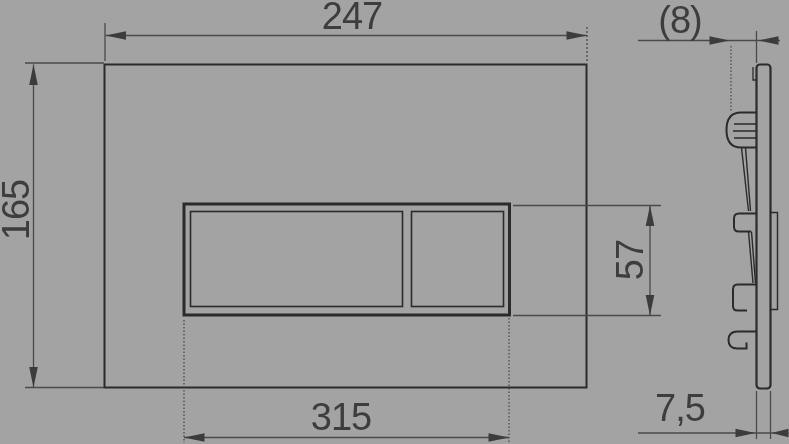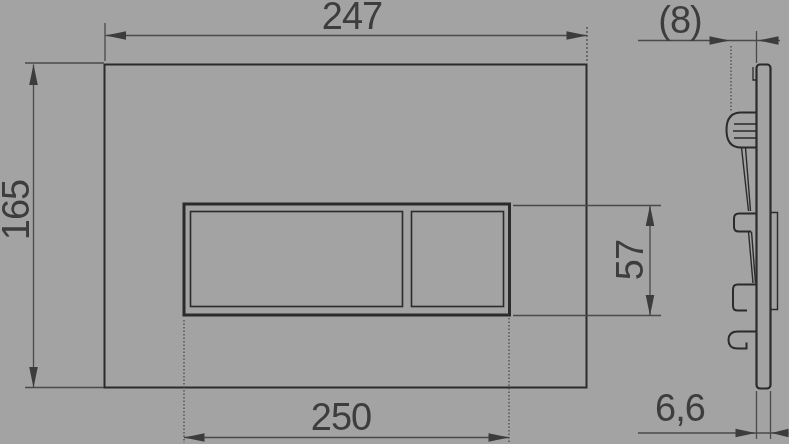--- a/index.html
+++ b/index.html
@@ -97,21 +97,21 @@
       <line x1="770.5" y1="391" x2="770.5" y2="439"></line>
       <polygon points="755.5,433 735.5,428.7 735.5,437.3" fill="#3c3c3c" stroke="none"></polygon>
       <polygon points="771.5,433 788.5,428.7 788.5,437.3" fill="#3c3c3c" stroke="none"></polygon>
     </g>
   </svg>
 
   <div class="dim-label" style="left:352px;top:16px;">247</div>
 
   <div class="dim-label vert" style="left:16px;top:210px;">165</div>
 
-  <div class="dim-label" style="left:341px;top:417px;">250</div>
+  <div class="dim-label" style="left:341px;top:417px;">315</div>
 
   <div class="dim-label vert" style="left:630px;top:260px;">57</div>
 
   <div class="dim-label" style="left:680px;top:20px;">(8)</div>
 
-  <div class="dim-label" style="left:680px;top:408px;">6,6</div>
+  <div class="dim-label" style="left:680px;top:408px;">7,5</div>
 
 </div>
 
 </body></html>

